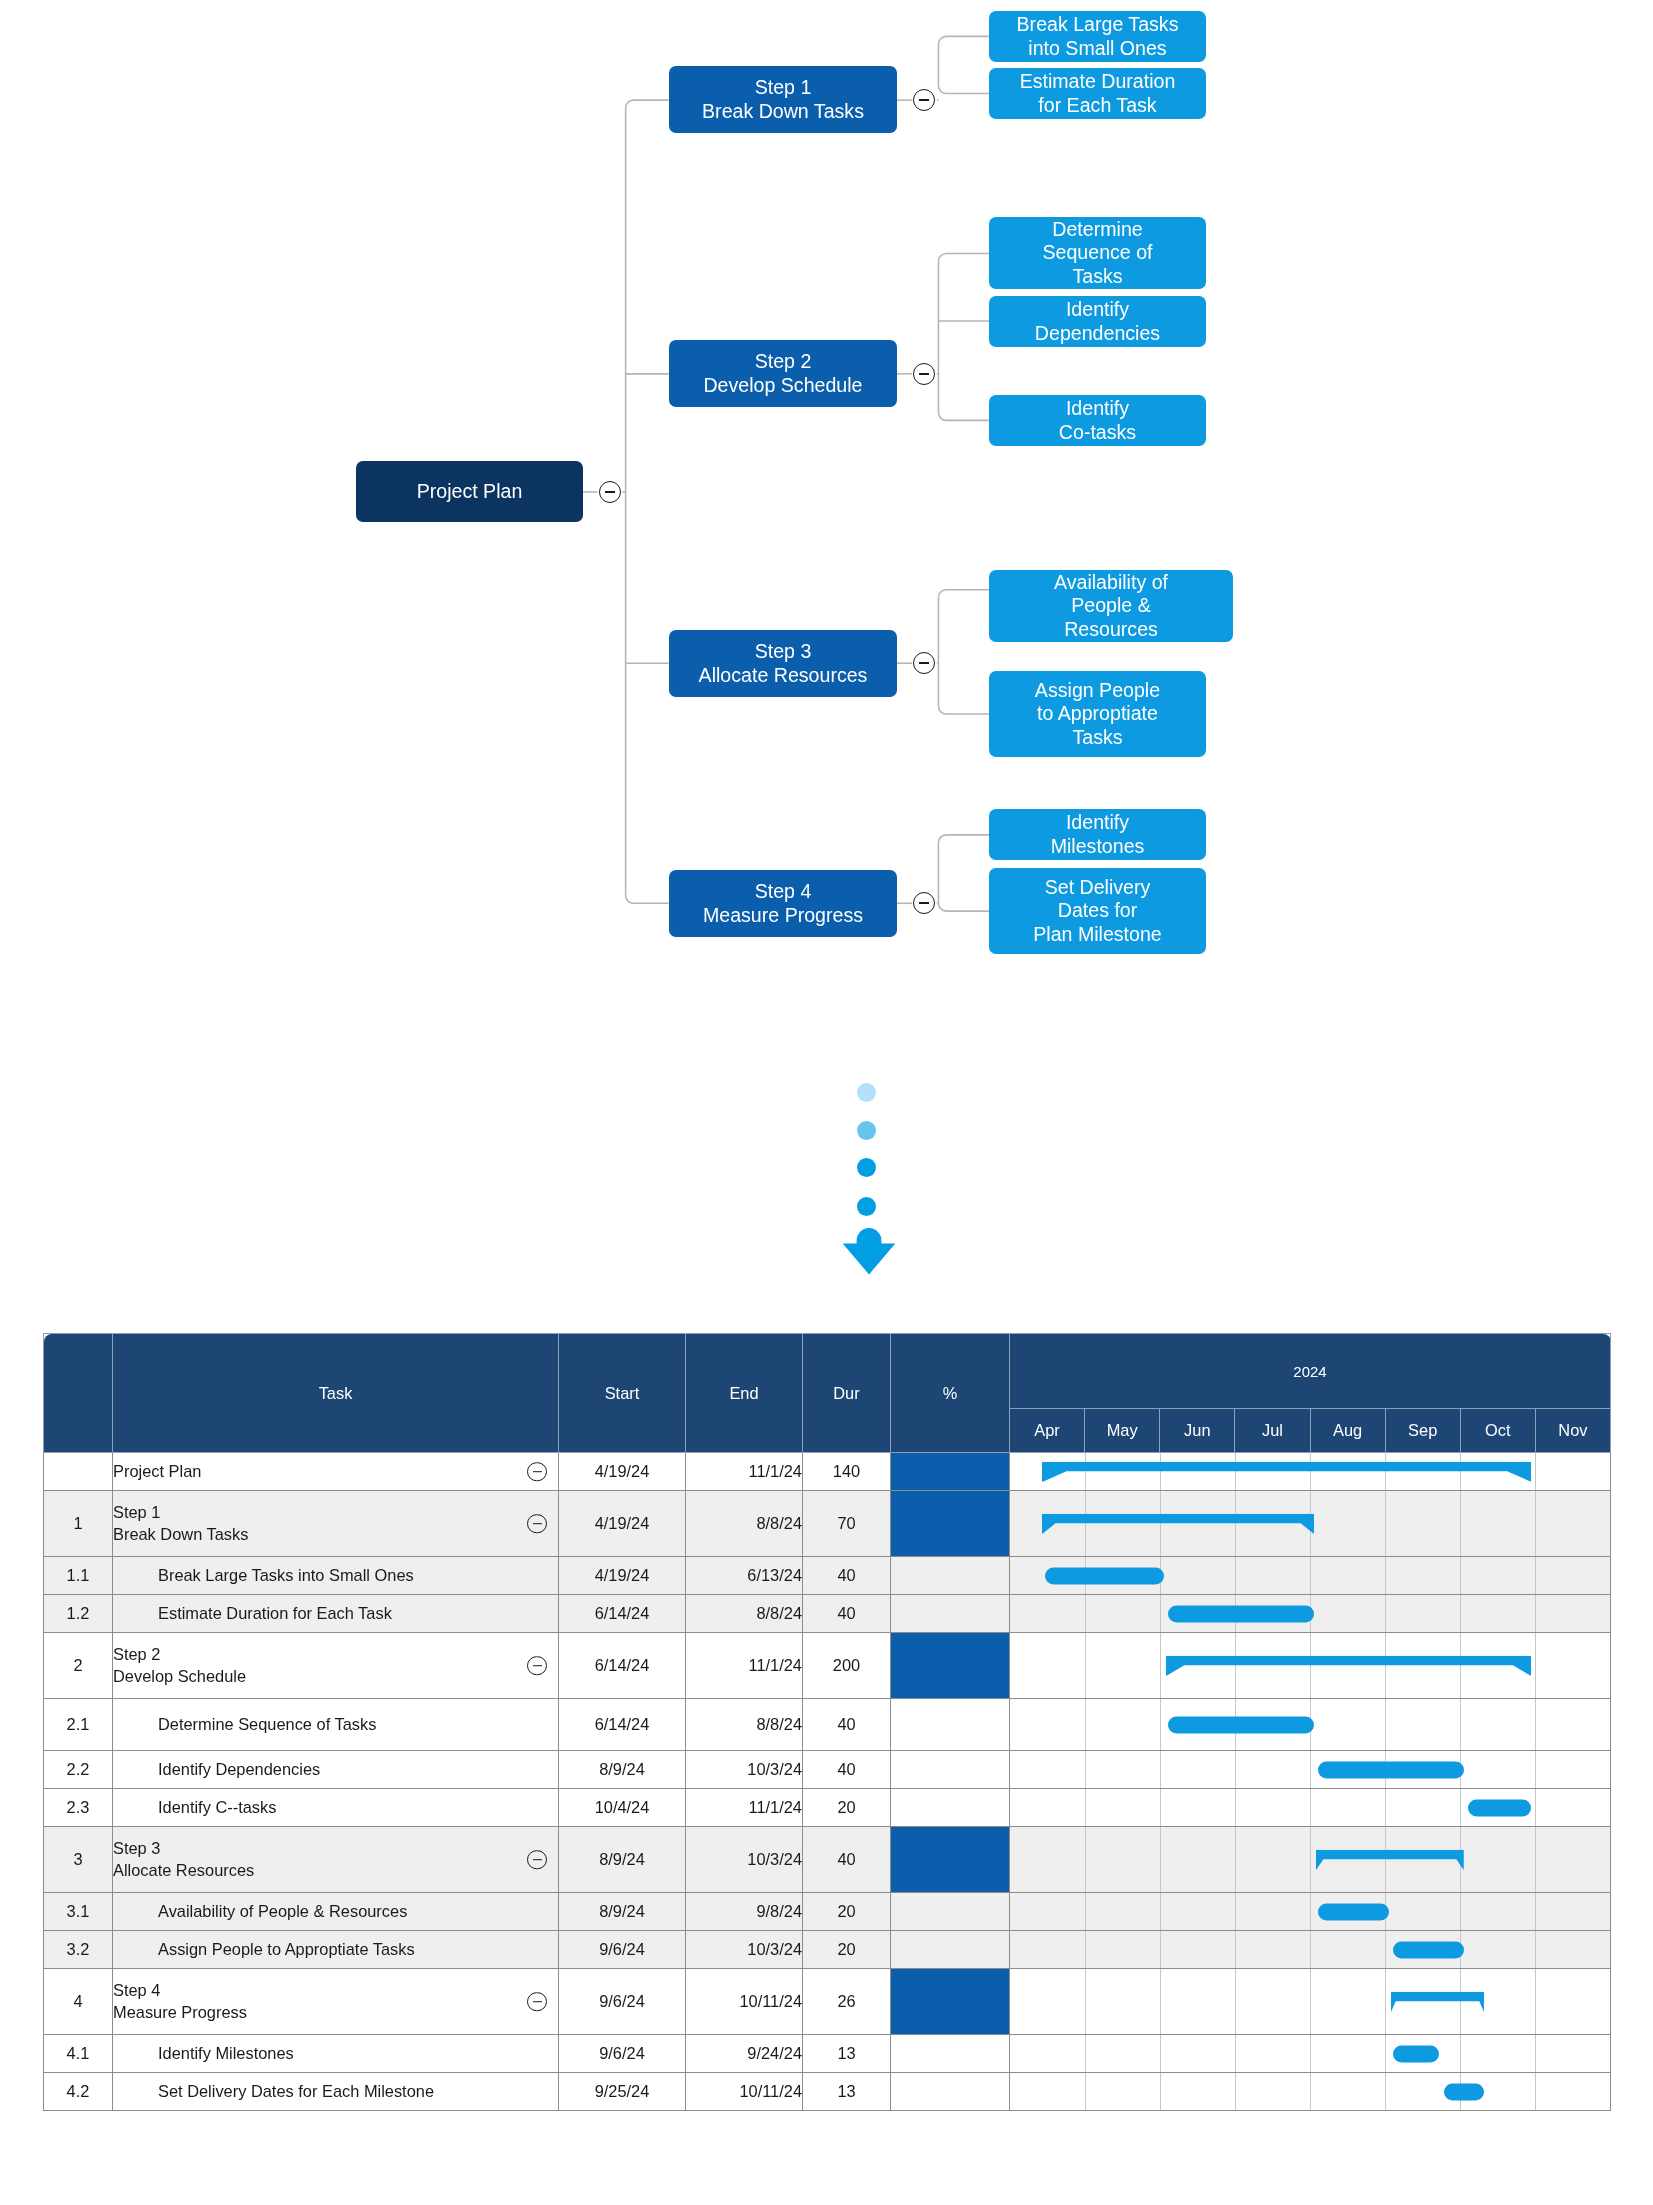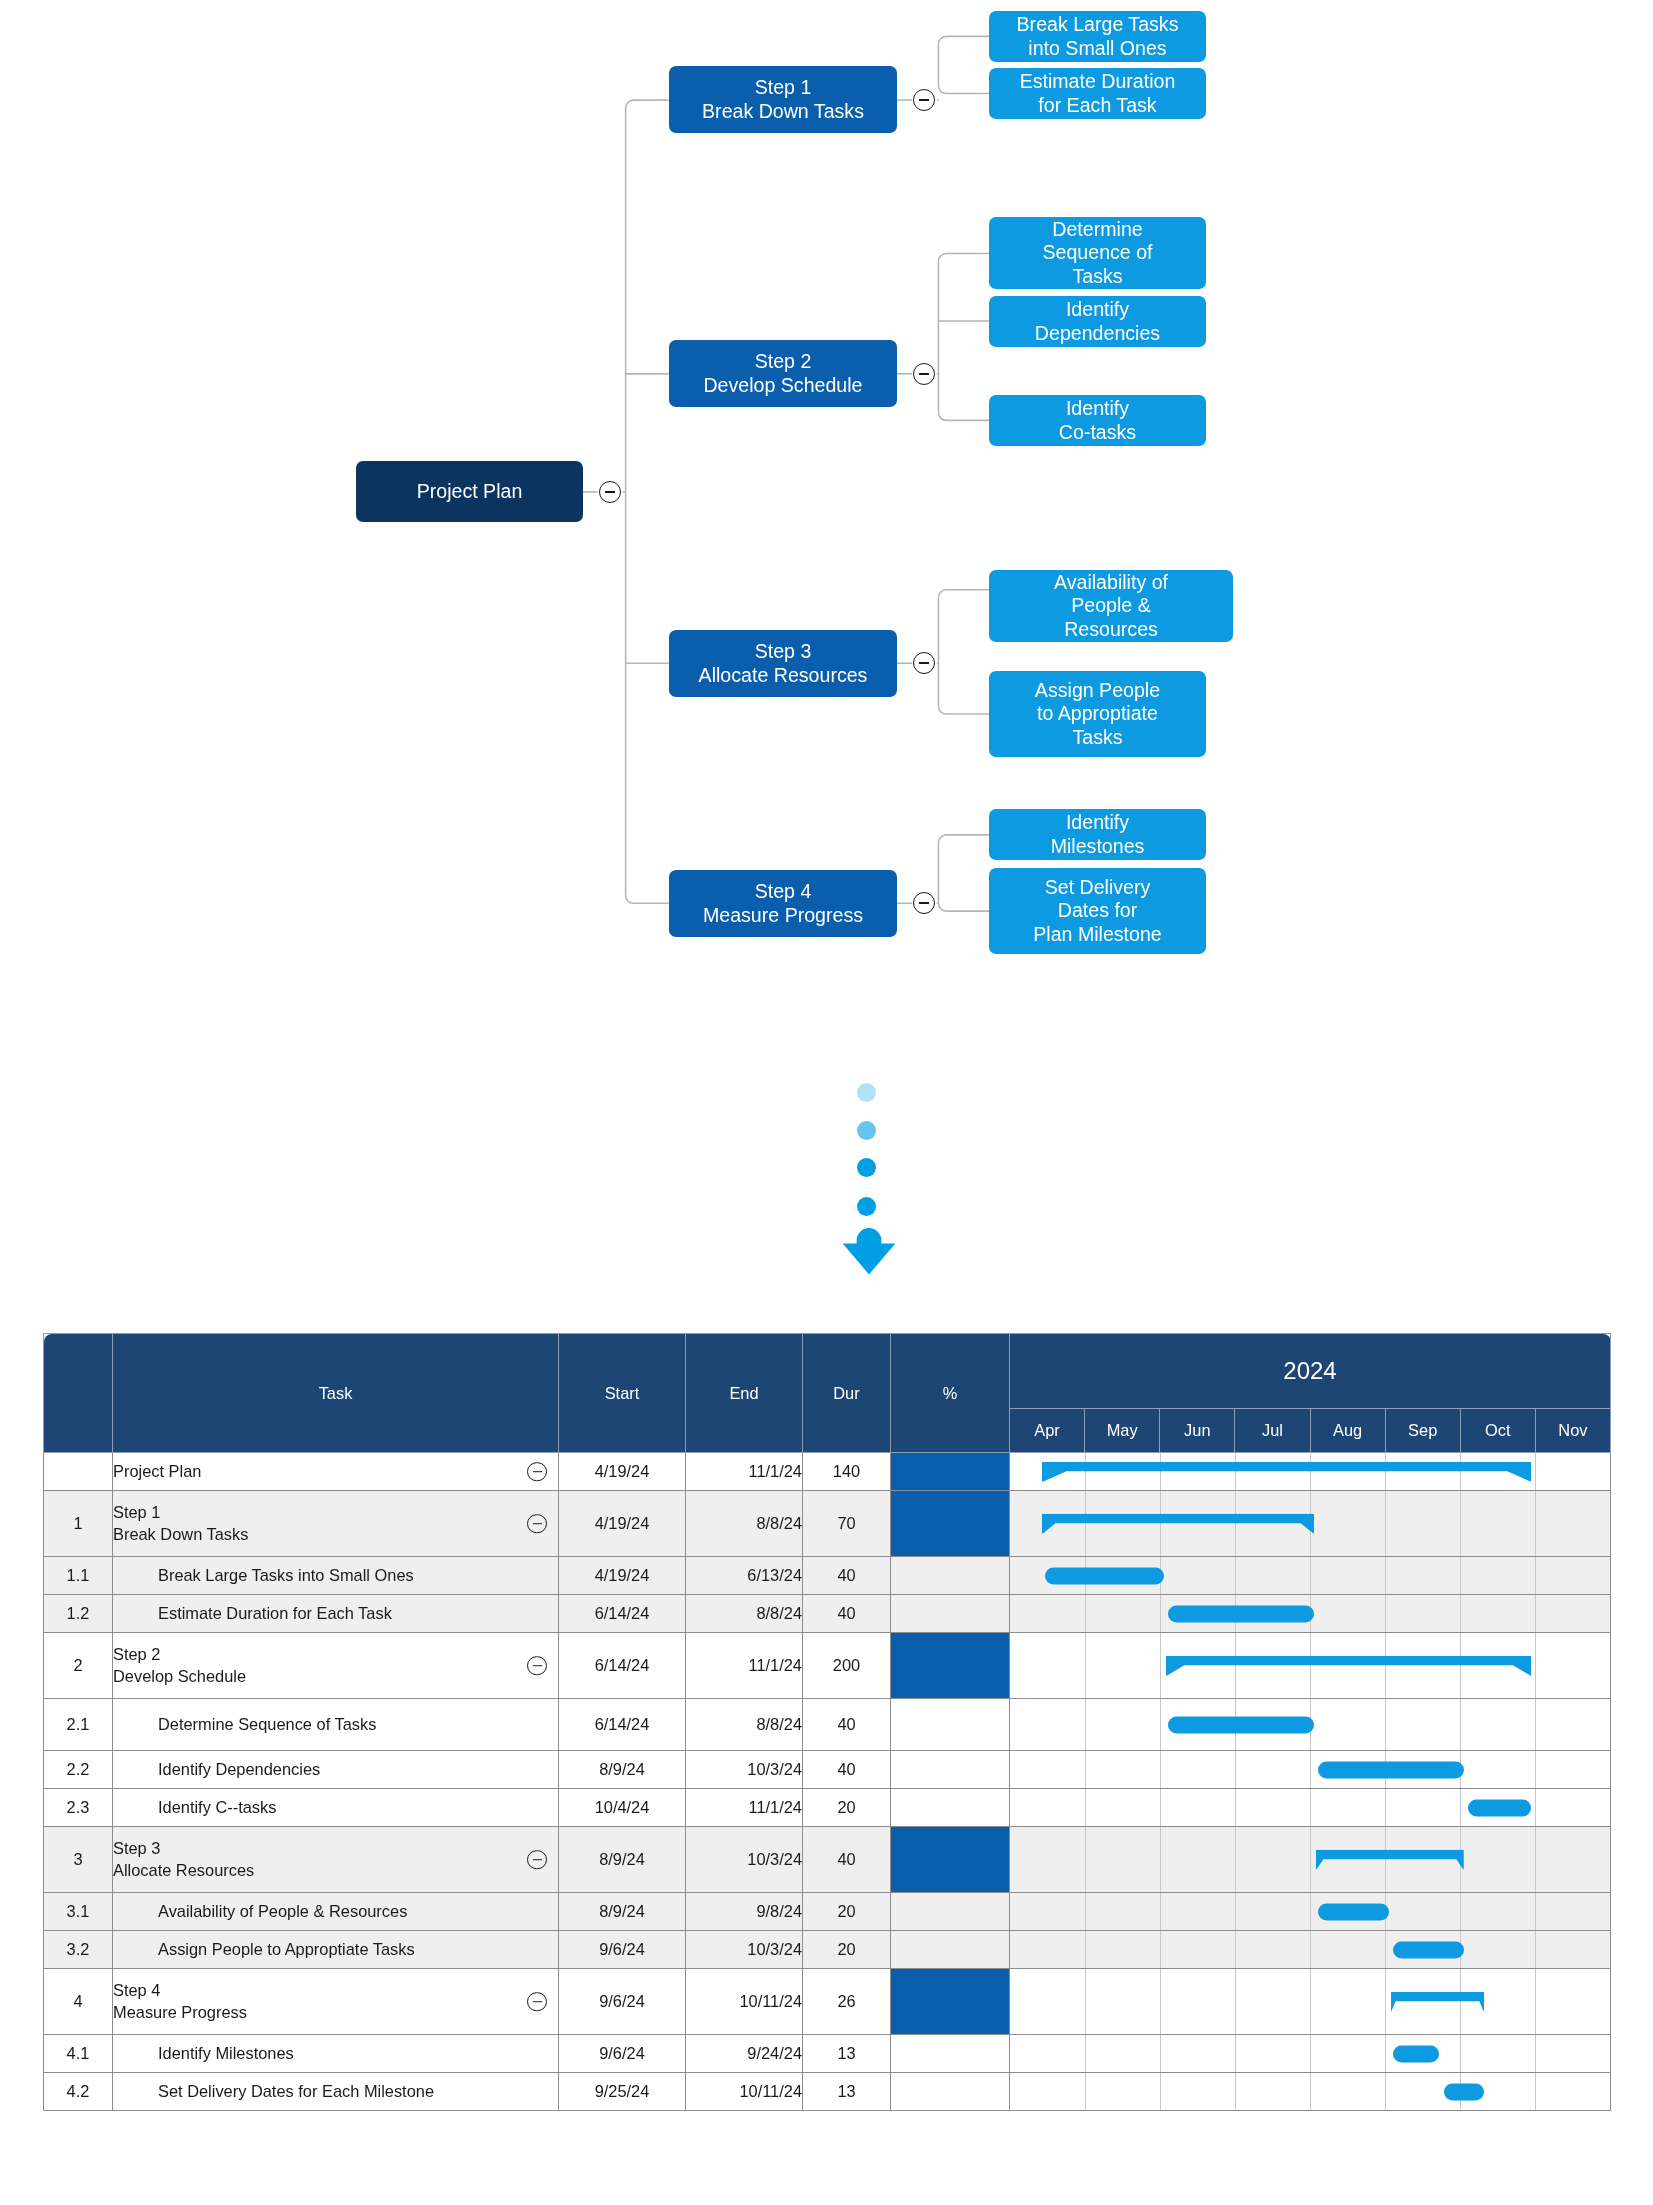--- a/index.html
+++ b/index.html
@@ -226,21 +226,21 @@
       <col span="8">
     </colgroup>
     <thead>
       <tr>
         <th class="corner-tl" rowspan="2"></th>
         <th rowspan="2">Task</th>
         <th rowspan="2">Start</th>
         <th rowspan="2">End</th>
         <th rowspan="2">Dur</th>
         <th rowspan="2">%</th>
-        <th class="corner-tr" colspan="8" style="font-size:24px;height:75px;">2024</th>
+        <th class="corner-tr" colspan="8" style="font-size:15px;height:75px;">2024</th>
       </tr>
       <tr id="month-header-row">
           <th class="c-mon" style="height: 44px;">Apr</th>
           <th class="c-mon" style="height: 44px;">May</th>
           <th class="c-mon" style="height: 44px;">Jun</th>
           <th class="c-mon" style="height: 44px;">Jul</th>
           <th class="c-mon" style="height: 44px; text-align: center;">Aug</th>
           <th class="c-mon" style="height: 44px;">Sep</th>
           <th class="c-mon" style="height: 44px;">Oct</th>
           <th class="c-mon" style="height: 44px;">Nov</th>

